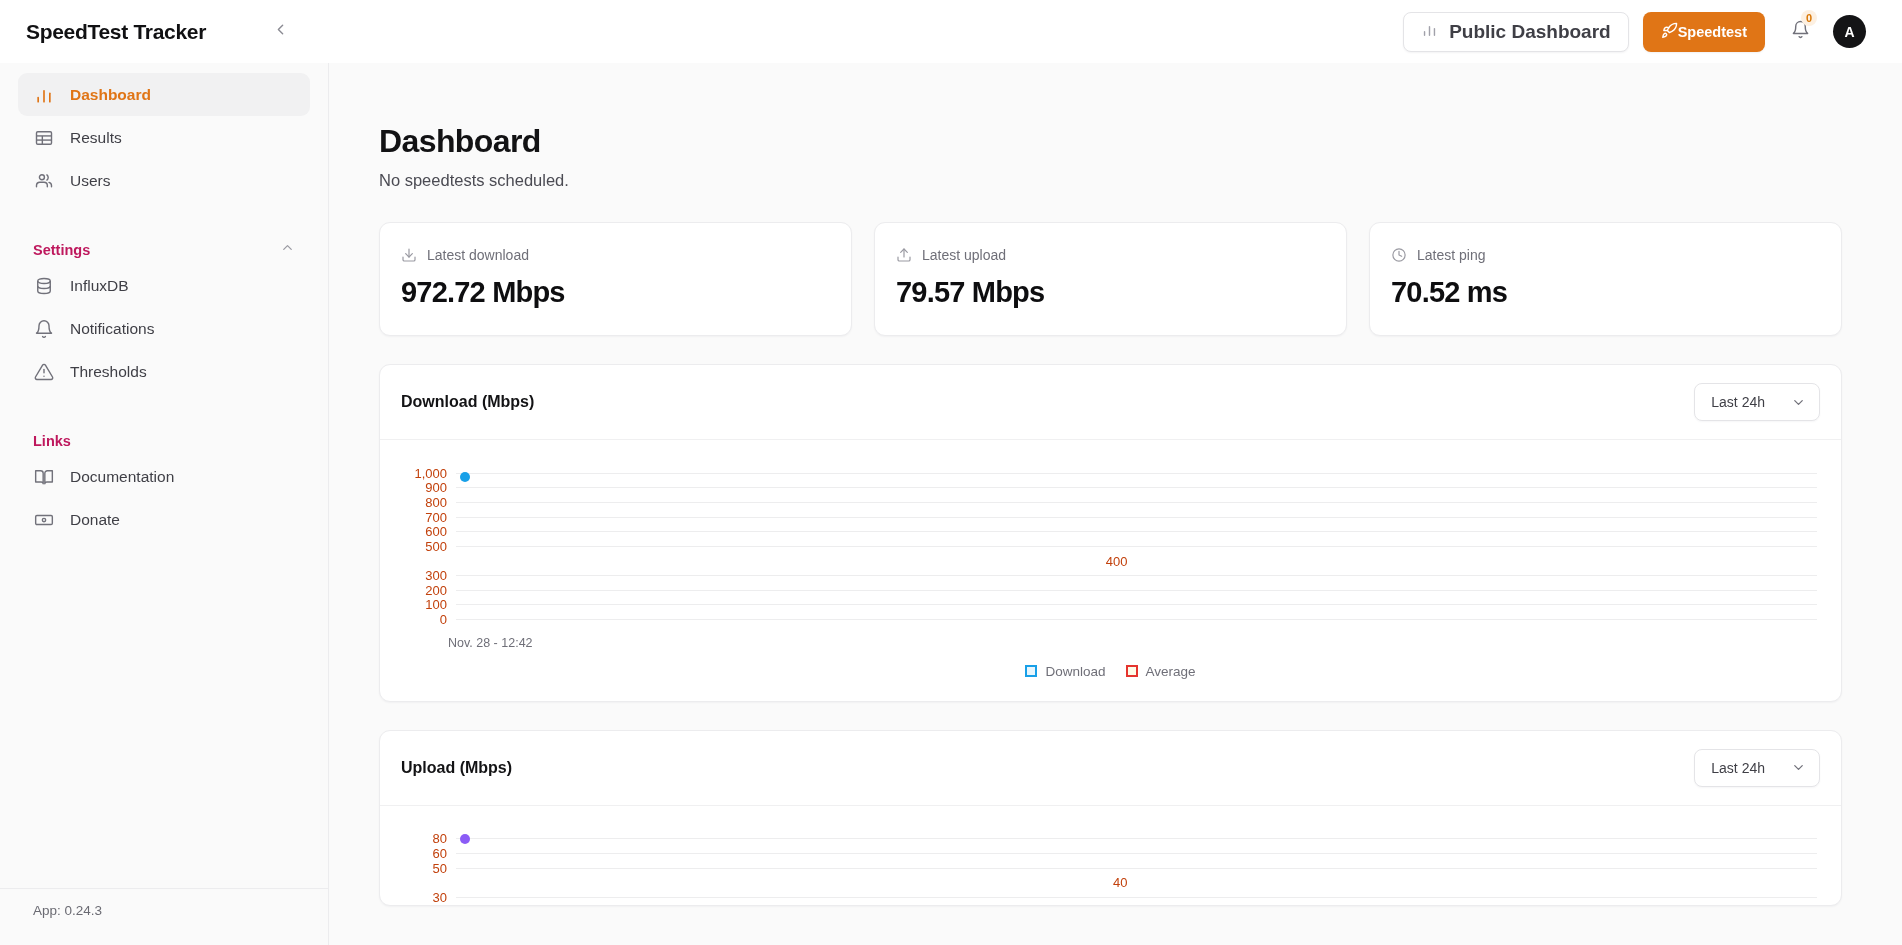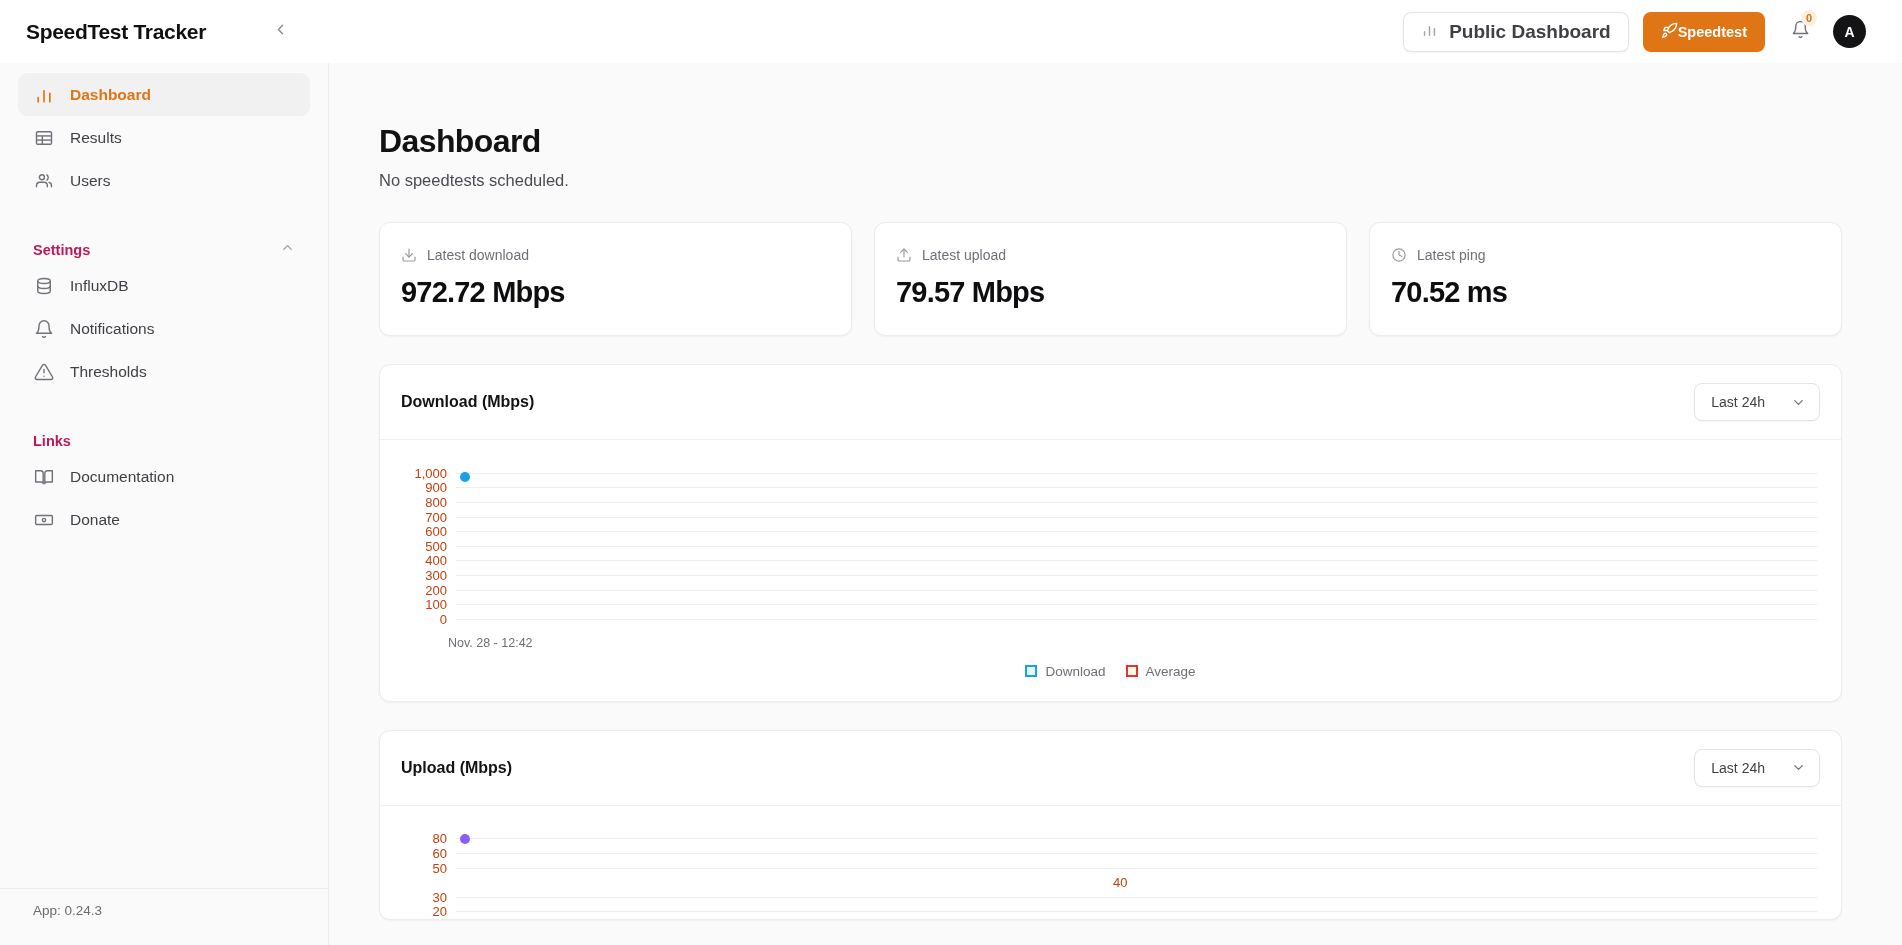--- a/index.html
+++ b/index.html
@@ -396,21 +396,21 @@
                 <div class="grid-line"></div>
               </div>
               <div class="grid-row" style="height: 14.6px;">
                 <div class="y-label">600</div>
                 <div class="grid-line"></div>
               </div>
               <div class="grid-row" style="height: 14.6px;">
                 <div class="y-label">500</div>
                 <div class="grid-line"></div>
               </div>
-              <div class="grid-row" style="height: 14.6px;">
+              <div class="grid-row" style="height: 14.6px; flex-direction: column;">
                 <div class="y-label">400</div>
                 <div class="grid-line"></div>
               </div>
               <div class="grid-row" style="height: 14.6px;">
                 <div class="y-label">300</div>
                 <div class="grid-line"></div>
               </div>
               <div class="grid-row" style="height: 14.6px;">
                 <div class="y-label">200</div>
                 <div class="grid-line"></div>
@@ -466,24 +466,20 @@
                 <div class="grid-line"></div>
               </div>
               <div class="grid-row" style="height: 14.6px; flex-direction: column;">
                 <div class="y-label">40</div>
                 <div class="grid-line"></div>
               </div>
               <div class="grid-row" style="height: 14.6px;">
                 <div class="y-label">30</div>
                 <div class="grid-line"></div>
               </div>
-              <div class="grid-row" style="height: 14.6px;">
-                <div class="y-label">20</div>
-                <div class="grid-line"></div>
-              </div>
               <div class="dot" style="background: rgb(139, 92, 246); left: 56px; top: 2.9278px;"></div>
             </div>
         </div>
       </div>
 
     </div>
   </div>
 </div>
 
 </body></html>

